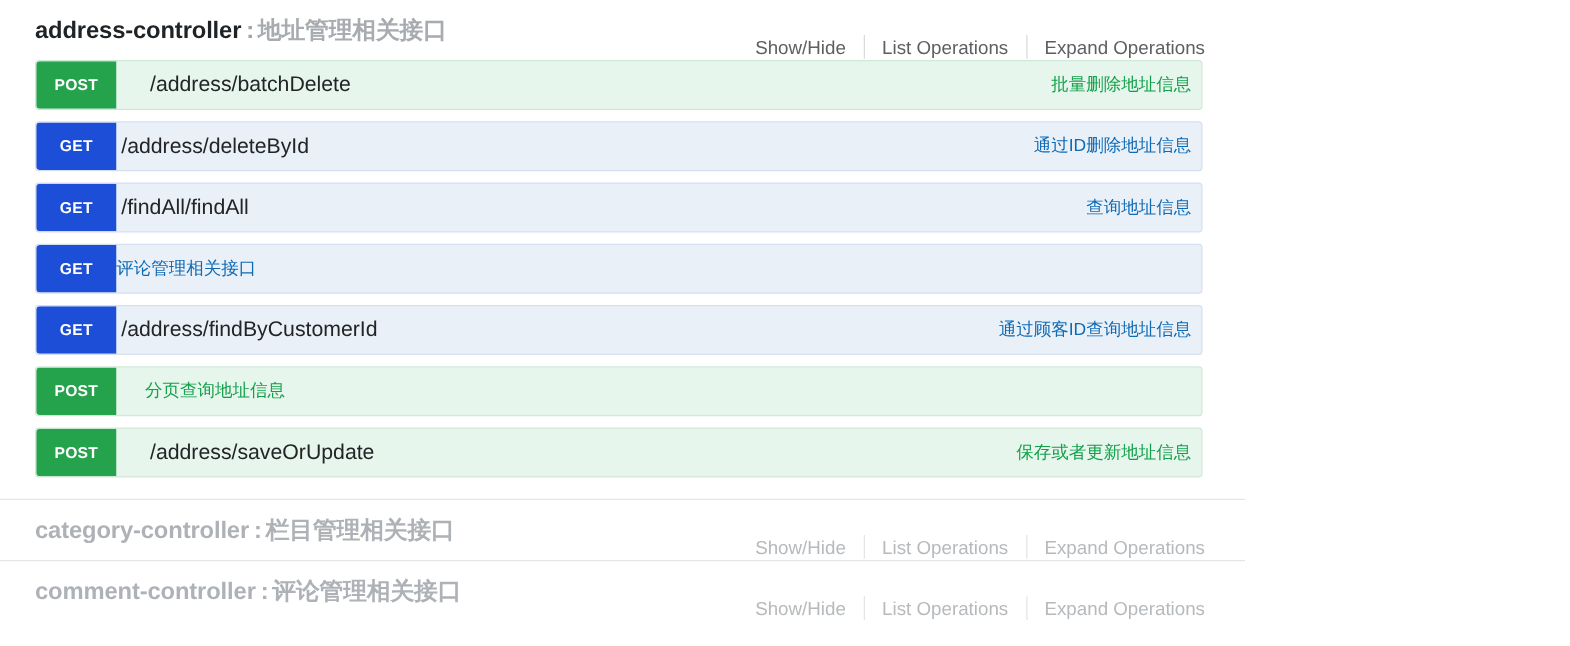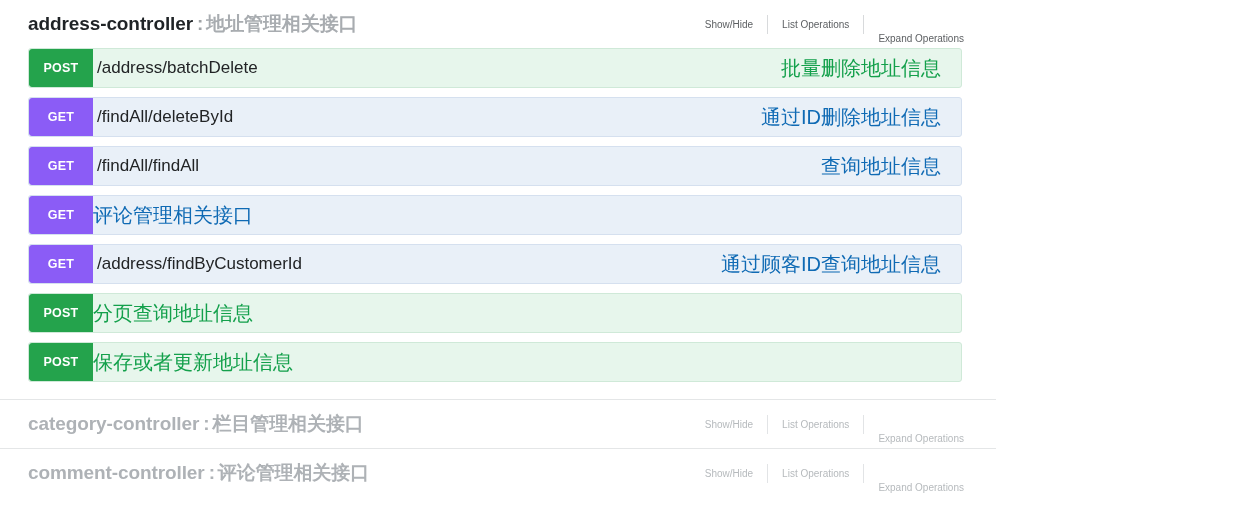--- a/index.html
+++ b/index.html
@@ -49,22 +49,22 @@
     font-weight: bold;
   }
   .resource-head.dimmed .resource-title .tag-name,
   .resource-head.dimmed .resource-title .sep,
   .resource-head.dimmed .resource-title .tag-desc {
     color: #aeb2b6;
   }
 
   .resource-options {
     display: flex;
-    align-items: center;
-    font-size: 10px;
+    align-items: flex-end;
+    font-size: 15px;
     white-space: nowrap;
   }
   .resource-options a {
     color: #5d6063;
     text-decoration: none;
     padding: 0 14px;
     cursor: pointer;
   }
   .resource-options a:first-child { padding-left: 0; }
   .resource-options a:last-child  { padding-right: 0; margin-top: 28px; }
@@ -111,40 +111,41 @@
     padding-left: 4px;
     font-size: 17px;
     color: #222426;
     cursor: pointer;
     white-space: nowrap;
   }
   .endpoint .summary {
     display: flex;
     align-items: center;
     justify-content: flex-end;
-    padding-right: 20px;
-    font-size: 20px;
+    padding-right: 8px;
+    font-size: 14px;
     white-space: nowrap;
     cursor: pointer;
   }
 
   
   .endpoint.post {
     background: #e7f6ec;
     border: 1px solid #cfe9d8;
+    gap: 23px;
   }
   .endpoint.post .method { background: #24a34c; }
   .endpoint.post .summary { color: #13a04b; }
 
   
   .endpoint.get {
     background: #e9f0f8;
     border: 1px solid #d5e0ef;
   }
-  .endpoint.get .method { background: #8b5cf6; }
+  .endpoint.get .method { background: #1d4ed8; }
   .endpoint.get .summary { color: #0f6ab4; }
 
   .section-rule {
     height: 1px;
     background: #e4e6e7;
     width: 100%;
     margin: 0;
   }
   .spacer-8 { height: 8px; }
 </style>
@@ -169,21 +170,21 @@
   <div class="endpoints">
 
     <div class="endpoint post">
       <div class="method">POST</div>
       <div class="path">/address/batchDelete</div>
       <div class="summary">批量删除地址信息</div>
     </div>
 
     <div class="endpoint get">
       <div class="method">GET</div>
-      <div class="path">/findAll/deleteById</div>
+      <div class="path">/address/deleteById</div>
       <div class="summary">通过ID删除地址信息</div>
     </div>
 
     <div class="endpoint get">
       <div class="method">GET</div>
       <div class="path">/findAll/findAll</div>
       <div class="summary">查询地址信息</div>
     </div>
 
     <div class="endpoint get">
@@ -197,20 +198,21 @@
       <div class="summary">通过顾客ID查询地址信息</div>
     </div>
 
     <div class="endpoint post">
       <div class="method">POST</div>
       <div class="summary">分页查询地址信息</div>
     </div>
 
     <div class="endpoint post">
       <div class="method">POST</div>
+      <div class="path">/address/saveOrUpdate</div>
       <div class="summary">保存或者更新地址信息</div>
     </div>
 
   </div>
 
   <div class="spacer-8"></div>
   <div class="section-rule"></div>
 
   <div class="resource-head dimmed">
     <div class="resource-title">

